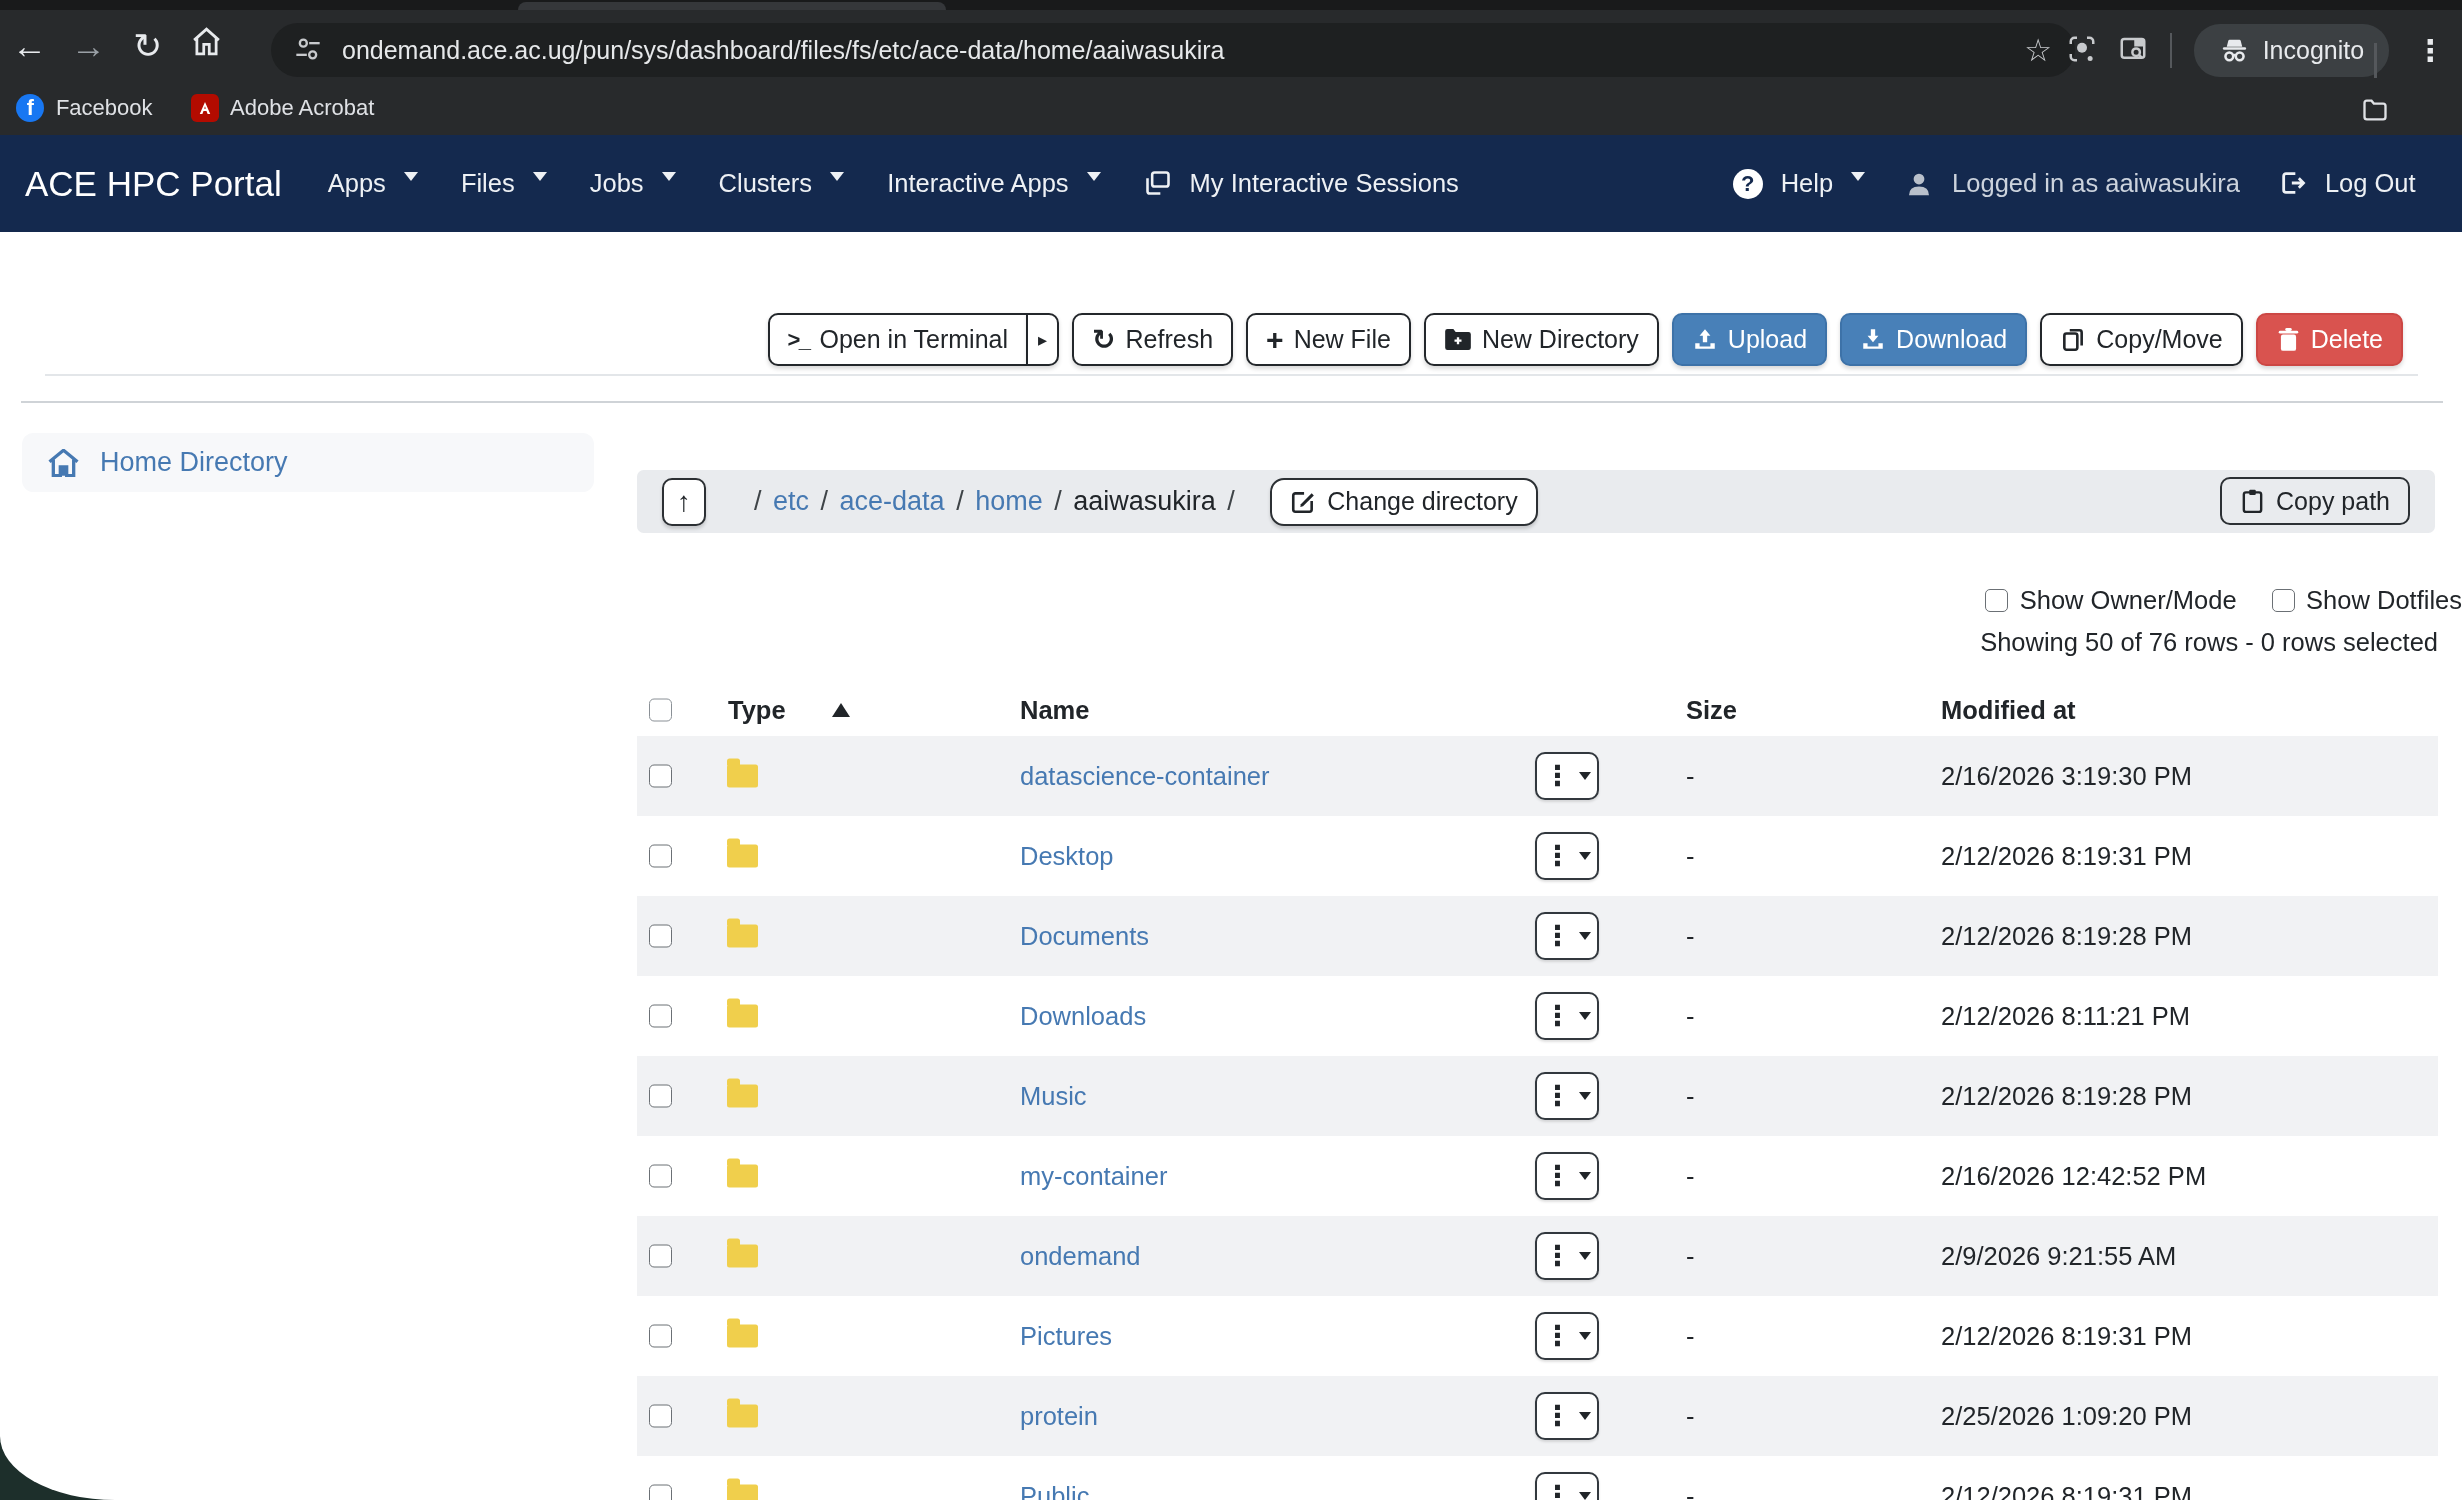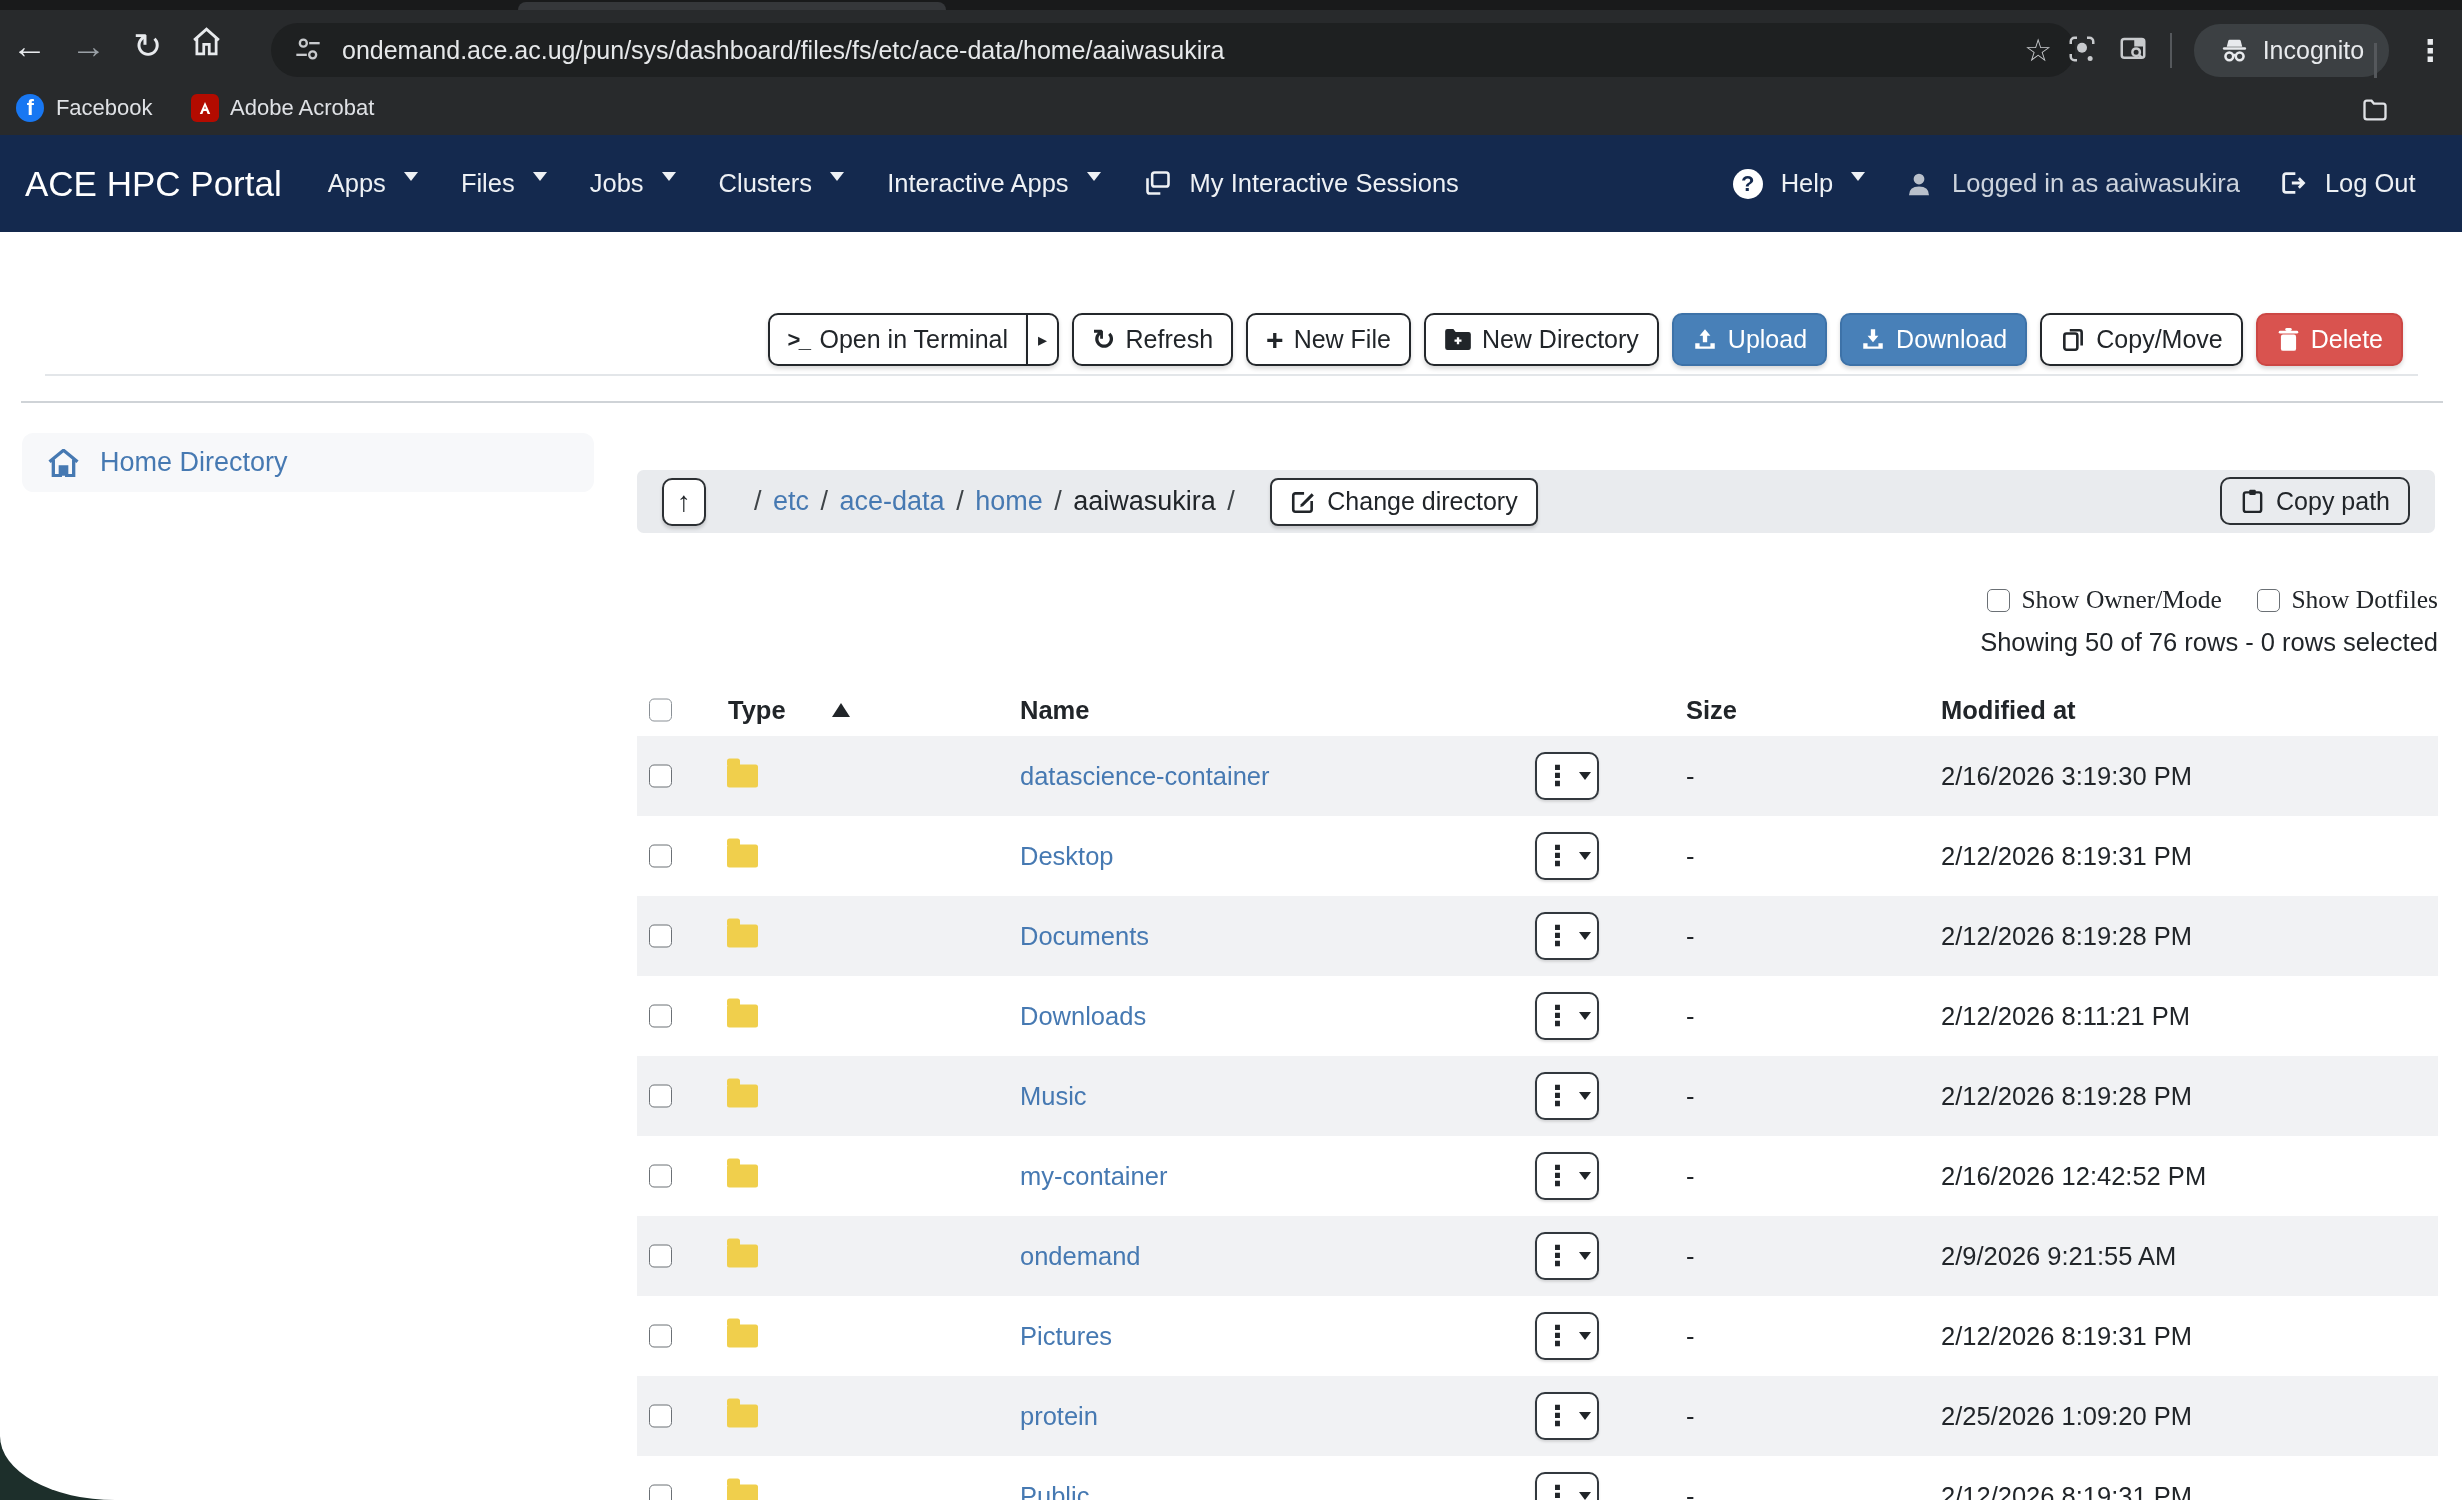--- a/index.html
+++ b/index.html
@@ -73,30 +73,30 @@
   
   .crumb-bar { position:absolute; left:637px; top:238px; width:1798px; height:63px; background:#e9ebee;
     border-radius:6.6px; display:flex; align-items:center; padding:0 25px; }
   .up-btn { width:44px; height:48px; border-radius:10px; border:2.5px solid #2c3034; background:#fff;
     font-size:28px; color:#212529; display:flex; align-items:center; justify-content:center;
     cursor:pointer; box-shadow:0 2.5px 3.3px rgba(0,0,0,.15); }
   .crumbs { margin-left:48px; font-size:27px; color:#3f4448; display:flex; gap:11.5px; align-items:center; }
   .crumbs a { color:#4679b2; text-decoration:none; cursor:pointer; }
   .crumbs .crumb-current { color:#212529; }
   .crumb { display:flex; gap:11.5px; }
-  .chg-dir { margin-left:35px; height:48px; border-radius:8px; border:2.5px solid #2c3034; background:#fff;
+  .chg-dir { margin-left:35px; height:48px; border-radius:14px; border:2.5px solid #2c3034; background:#fff;
     font-size:25px; color:#212529; display:flex; align-items:center; gap:11.5px; padding:0 18px;
     cursor:pointer; box-shadow:0 2.5px 3.3px rgba(0,0,0,.15); font-family:inherit; }
   .copy-path { position:absolute; right:25px; top:7.4px; height:48px; border-radius:10px;
     border:2.5px solid #2c3034; background:transparent; font-size:25px; color:#212529; display:flex;
     align-items:center; gap:11.5px; padding:0 18px; cursor:pointer; font-family:inherit; }
 
   
-  .filter-row { position:absolute; left:637px; top:344px; width:1801px; height:48px;
-    display:flex; justify-content:flex-end; align-items:center; gap:35px; font-size:25.5px; color:#212529;font-family:Liberation Serif, serif; }
+  .filter-row { position:absolute; left:661px; top:344px; width:1801px; height:48px;
+    display:flex; justify-content:flex-end; align-items:center; gap:35px; font-size:25.5px; color:#212529; }
   .chk { width:23px; height:23px; border:1.6px solid #6b7075; border-radius:5px; background:#fff;
     display:inline-block; cursor:pointer; }
   .chk-wrap { display:flex; align-items:center; gap:11.5px; }
   .filter-wrap { display:flex; align-items:center; gap:15px; }
   .filter-input { width:280px; height:46px; border:1.6px solid #cfd4d9; border-radius:8.2px;
     font-size:25px; padding:0 13px; font-family:inherit; }
   .rows-status { position:absolute; right:24px; top:396px; font-size:25.5px; color:#212529; }
 
   
   .table { position:absolute; left:637px; top:451px; width:1801px; }

